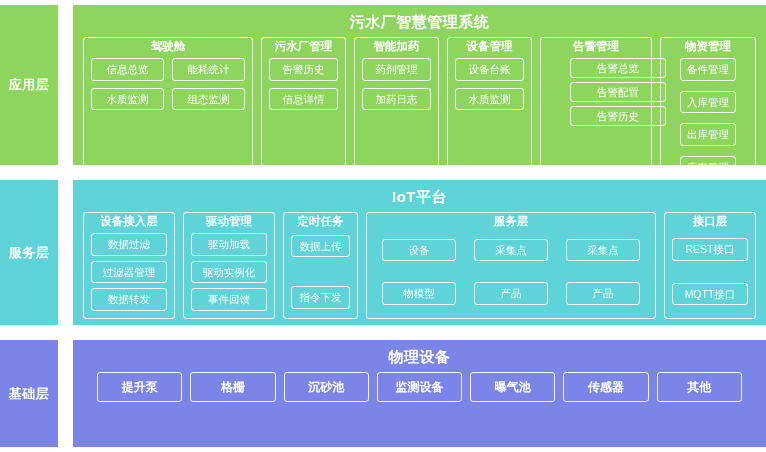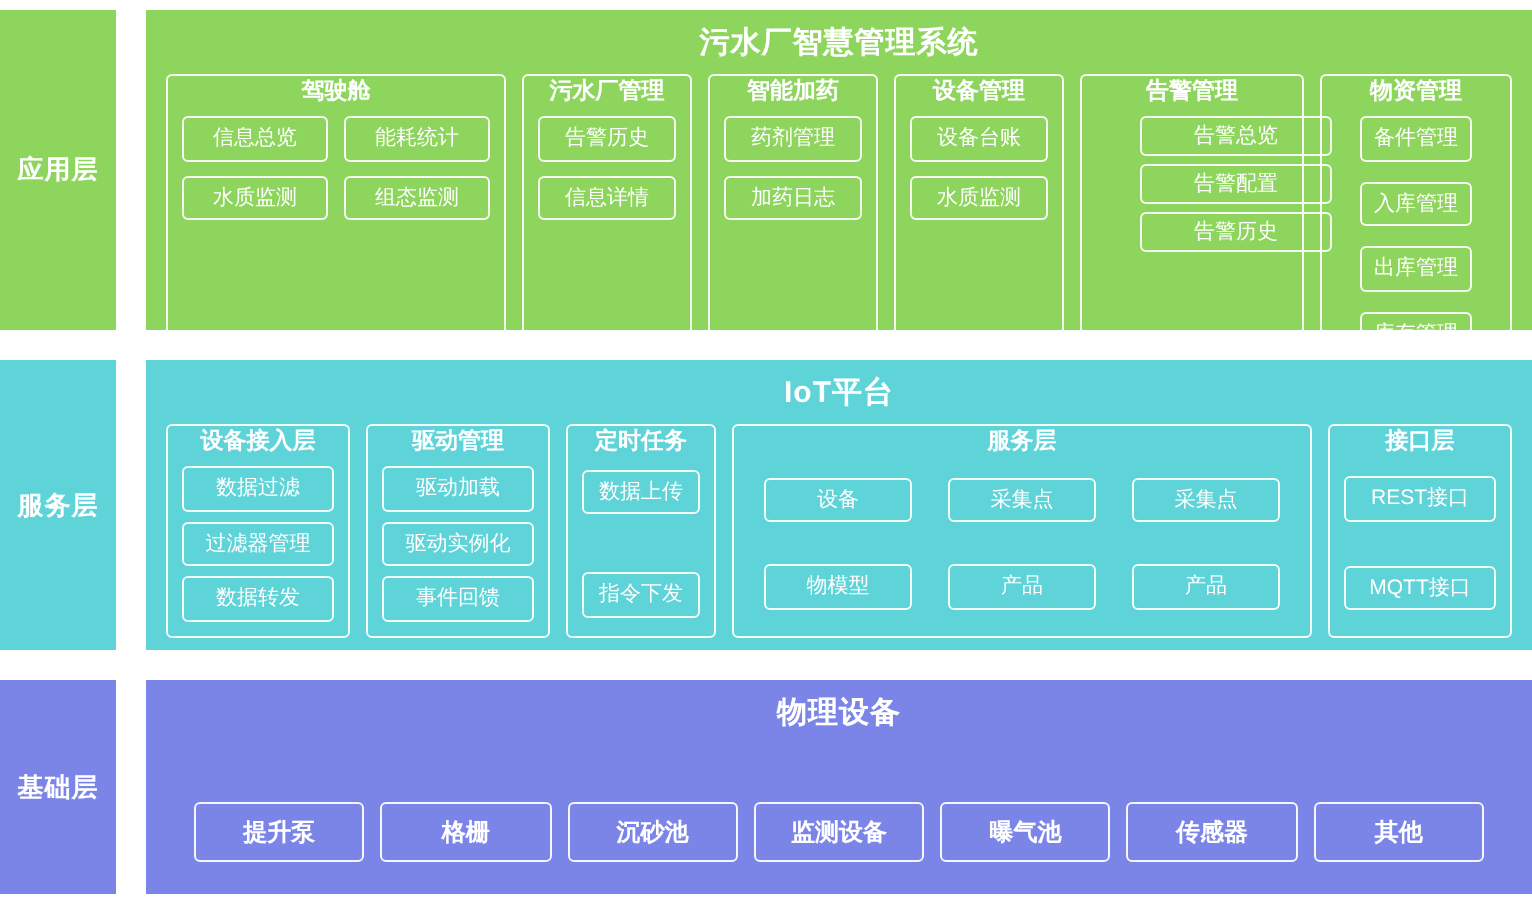--- a/index.html
+++ b/index.html
@@ -150,21 +150,21 @@
   .g-iface .group-items { align-content: space-around; gap: 12px; }
   .g-iface .group-items .chip { flex: 0 0 100%; }
 
   
   .infra .layer-tag,
   .infra .layer-body { background: #7b85e8; }
   .infra .layer-body { padding-bottom: 14px; }
   .infra .groups {
     display: flex;
     justify-content: space-between;
-    align-items: flex-end;
+    align-items: flex-start;
     padding: 0 14px 2px 14px;
   }
   .device-chip {
     flex: 1 1 0;
     border: 1.5px solid rgba(255,255,255,0.92);
     border-radius: 3px;
     color: #ffffff;
     font-size: 12px;
     font-weight: bold;
     display: flex;

